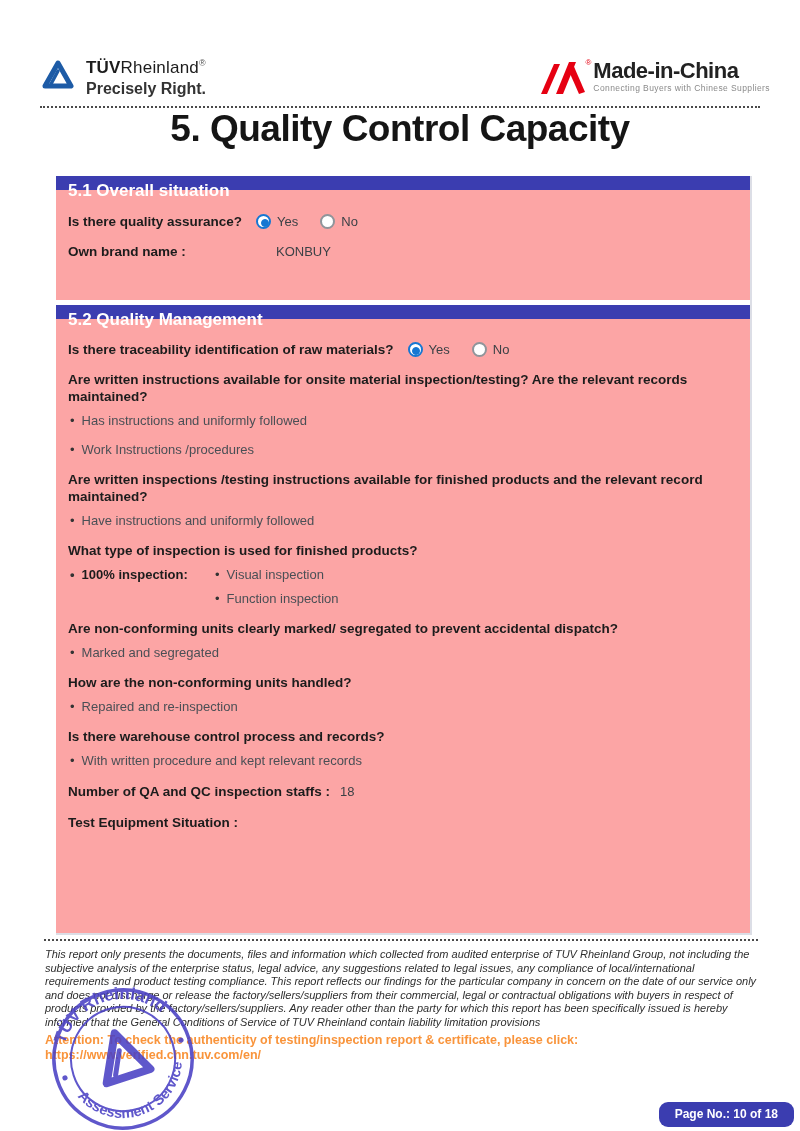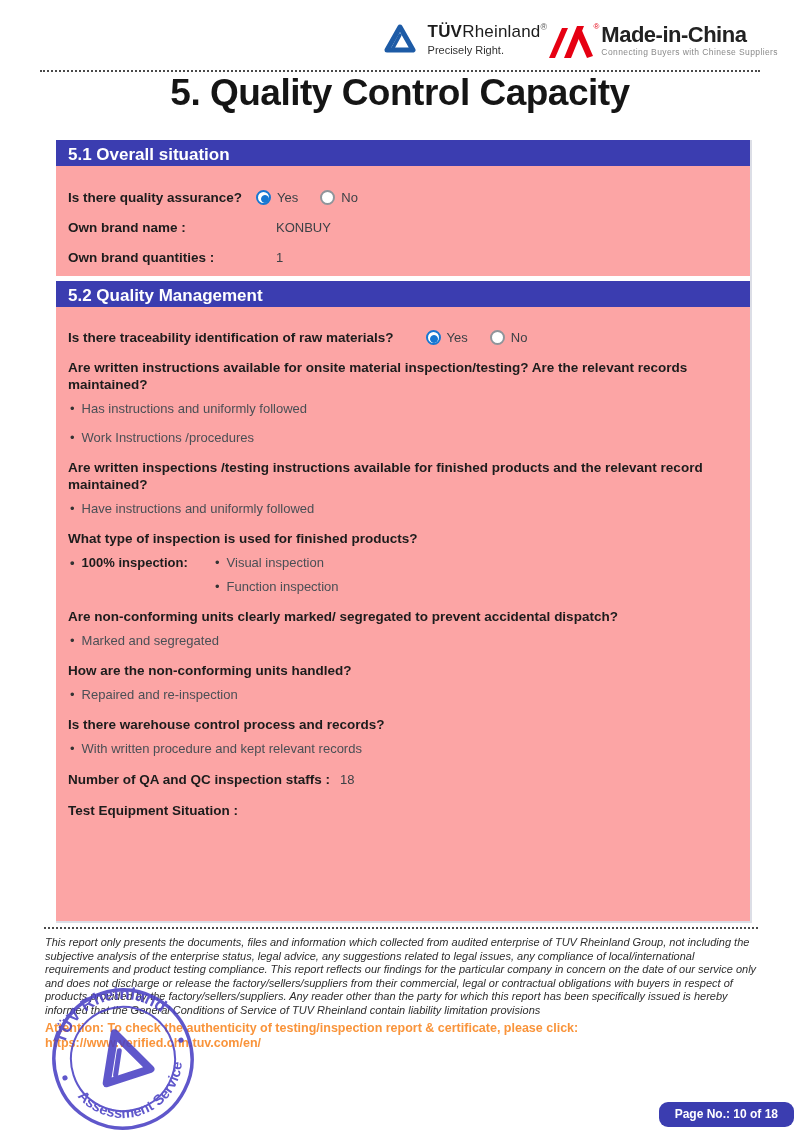--- a/index.html
+++ b/index.html
@@ -3,36 +3,36 @@
 <meta charset="utf-8">
 <style>
   * { margin:0; padding:0; box-sizing:border-box; }
   html,body { background:#ffffff; }
   body {
     width:800px; height:1131px; position:relative;
     font-family:"Liberation Sans","DejaVu Sans",sans-serif;
     color:#1c1c1c; overflow:hidden;
   }
   
-  .hdr { display:flex; justify-content:flex-end; align-items:flex-start; padding:22px 22px 0 40px; }
+  .hdr { display:flex; justify-content:space-between; align-items:flex-start; padding:22px 30px 0 40px;margin-top:36px; }
   .tuv-logo { display:flex; align-items:flex-start; gap:10px; }
   .tuv-text .brand { font-size:17px; letter-spacing:.2px; }
   .tuv-text .brand b { font-weight:bold; }
   .tuv-text .reg { font-size:9px; vertical-align:super; color:#555; }
-  .tuv-text .tag { font-size:11px; color:#333; margin-top:2px; }
+  .tuv-text .tag { font-size:16px; color:#333; margin-top:2px;font-weight:bold; }
   .mic-logo { display:flex; align-items:flex-start; gap:6px; padding-top:2px; }
   .mic-text .brand { font-size:22px; font-weight:bold; color:#222; letter-spacing:-.5px; line-height:22px;}
   .mic-text .tag { font-size:8.5px; color:#8a8a8a; letter-spacing:.4px; margin-top:1px; }
   .mic-reg { color:#e60012; font-size:8px; position:relative; top:-4px; }
   .dotted { border-bottom:2px dotted #4a4a4a; margin:6px 40px 0 40px; }
   
   .page-title { text-align:center; font-size:37px; font-weight:bold; color:#151515; letter-spacing:-.5px; }
   
   .sections { margin:26px 48px 0 56px; border-right:2px solid #dcdee6; border-bottom:2px solid #dcdee6; }
-  .sec-bar { background:#3b3db0; color:#fff; font-weight:bold; font-size:17px; height:26px; line-height:30px; padding-left:12px; }
+  .sec-bar { background:#3b3db0; color:#fff; font-weight:bold; font-size:17px; height:14px; line-height:30px; padding-left:12px; }
   .sec-gap { height:5px; background:#fff; }
   .panel { background:#fca5a5; padding:10px 16px 0 12px; }
   .panel1 { height:110px; }
   .panel2 { height:614px; }
   .row { display:flex; align-items:center; margin-top:12px; }
   .q-bold { font-size:13.5px; font-weight:bold; color:#1c1c1c; }
   .lbl { font-size:13.5px; font-weight:bold; color:#1c1c1c; }
   .lbl-col { min-width:208px; }
   .val { font-size:13px; color:#3c4146; }
   
@@ -109,32 +109,28 @@
         <span class="radio-opt">
           <span class="radio-circle"></span>
           <span class="radio-label">No</span>
         </span>
       </span>
     </div>
     <div class="row" style="margin-top:15px;align-items:flex-end;">
       <span class="lbl lbl-col">Own brand name :</span>
       <span class="val">KONBUY</span>
     </div>
-    <div class="row" style="margin-top:15px;">
-      <span class="lbl lbl-col">Own brand quantities :</span>
-      <span class="val">1</span>
-    </div>
   </div>
 
   <div class="sec-gap"></div>
 
   <div class="sec-bar">5.2 Quality Management</div>
   <div class="panel panel2">
 
-    <div class="row" style="margin-top:13px;gap:18px;">
+    <div class="row" style="margin-top:13px;">
       <span class="q-bold">Is there traceability identification of raw materials?</span>
       <span class="radio-group">
         <span class="radio-opt">
           <span class="radio-circle sel"></span>
           <span class="radio-label">Yes</span>
         </span>
         <span class="radio-opt">
           <span class="radio-circle"></span>
           <span class="radio-label">No</span>
         </span>

